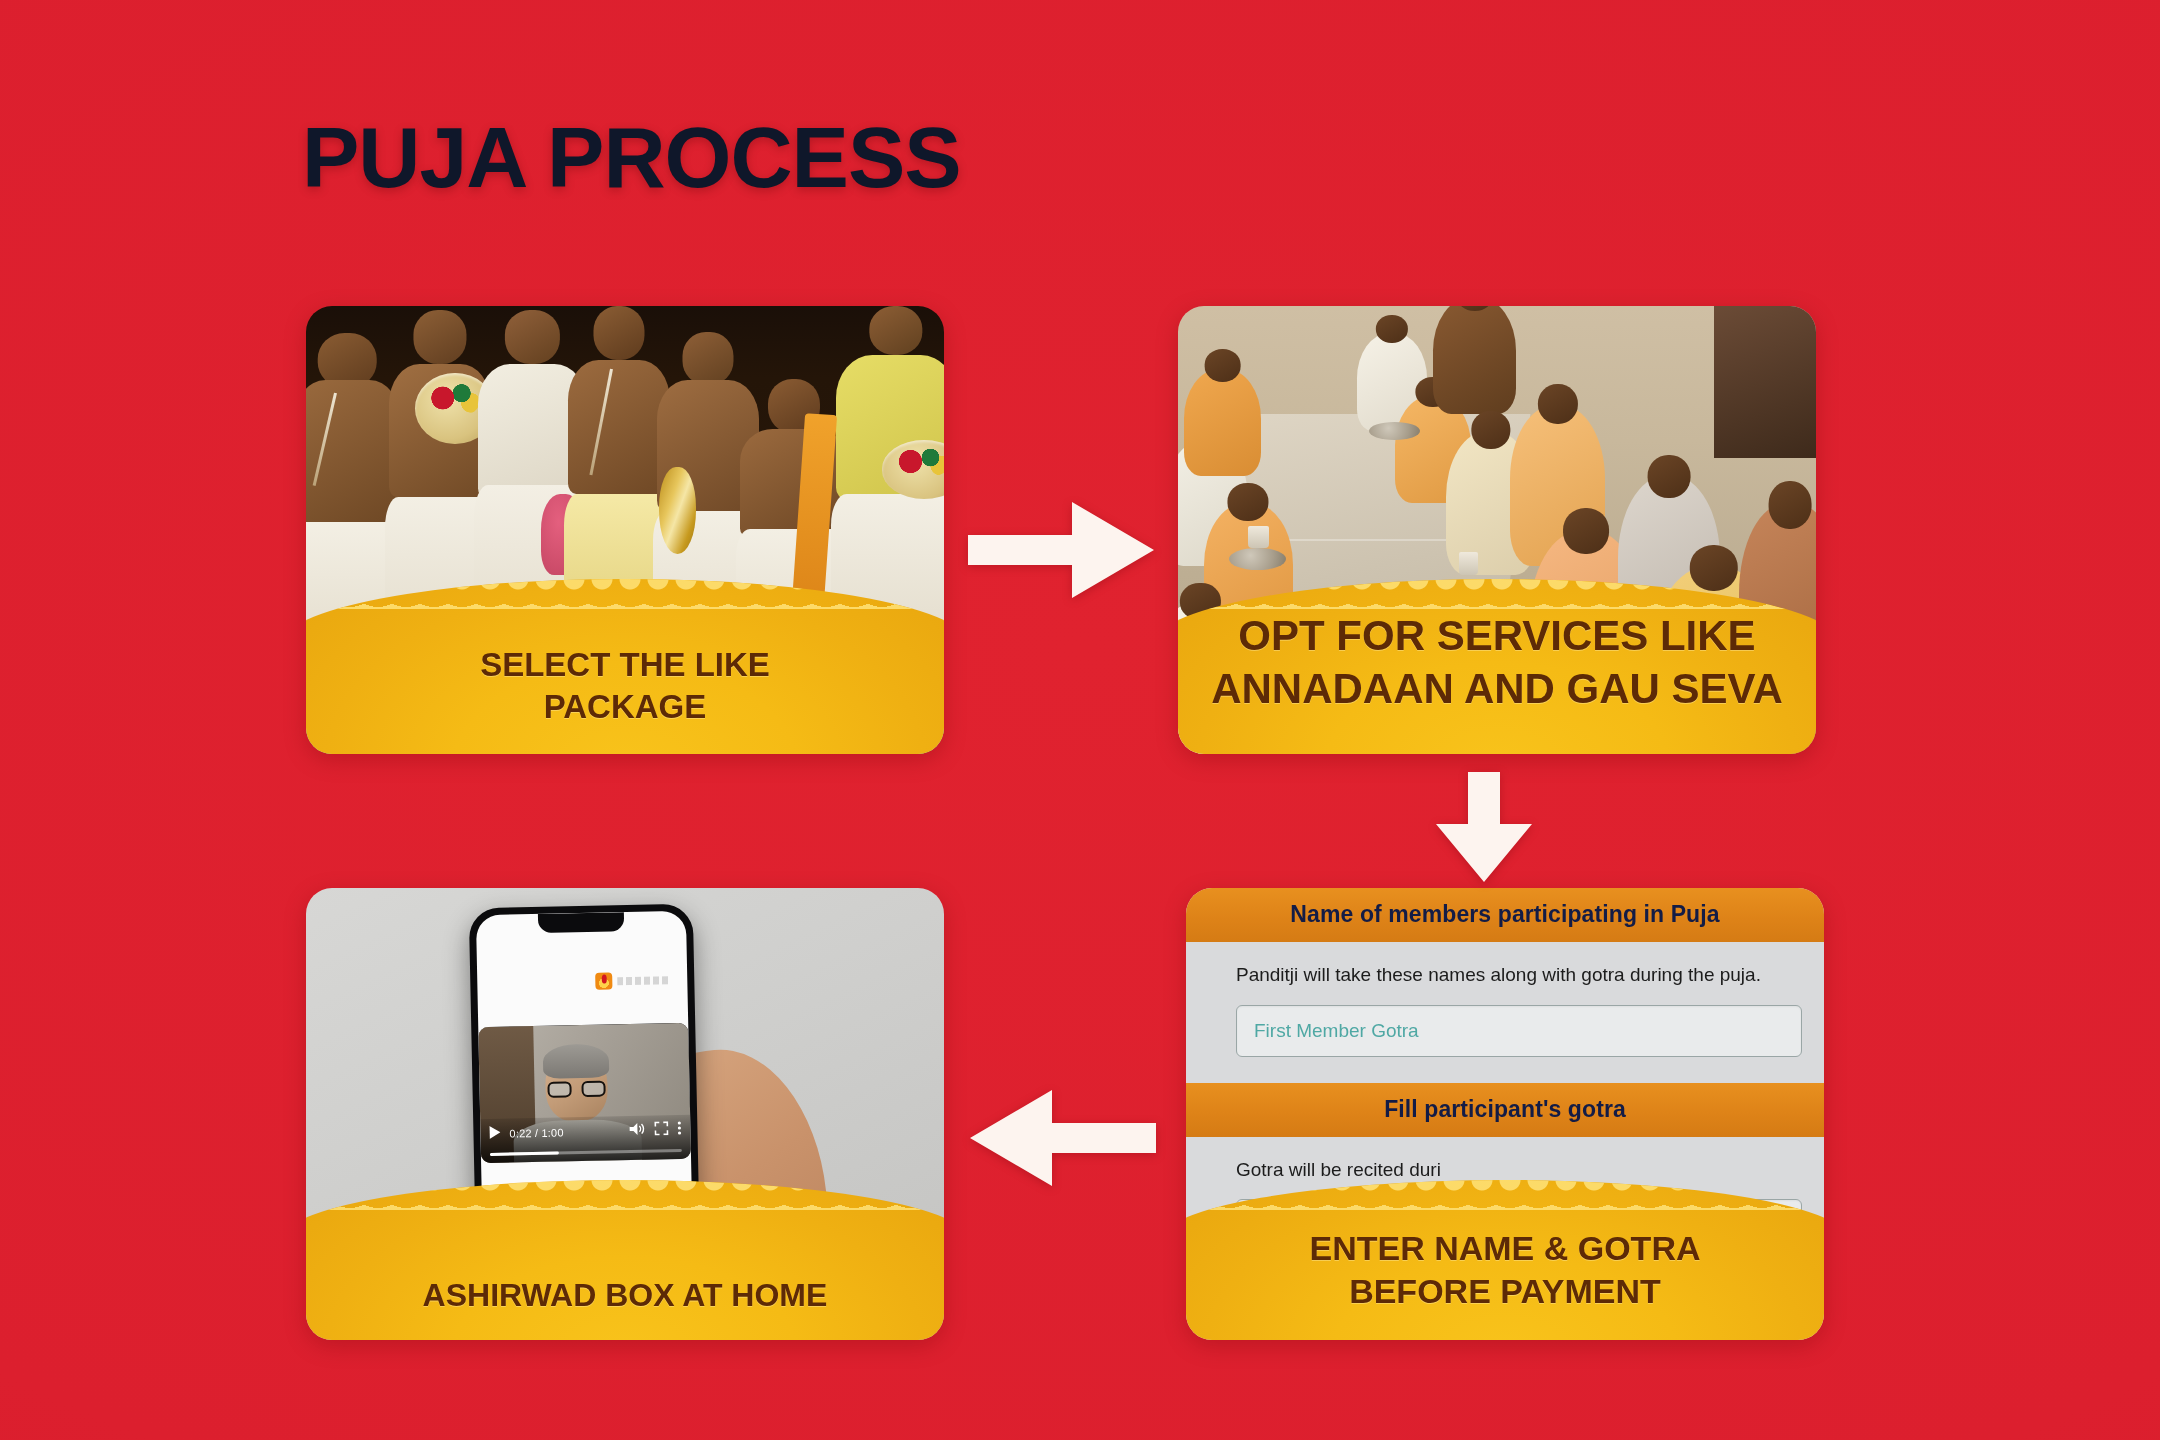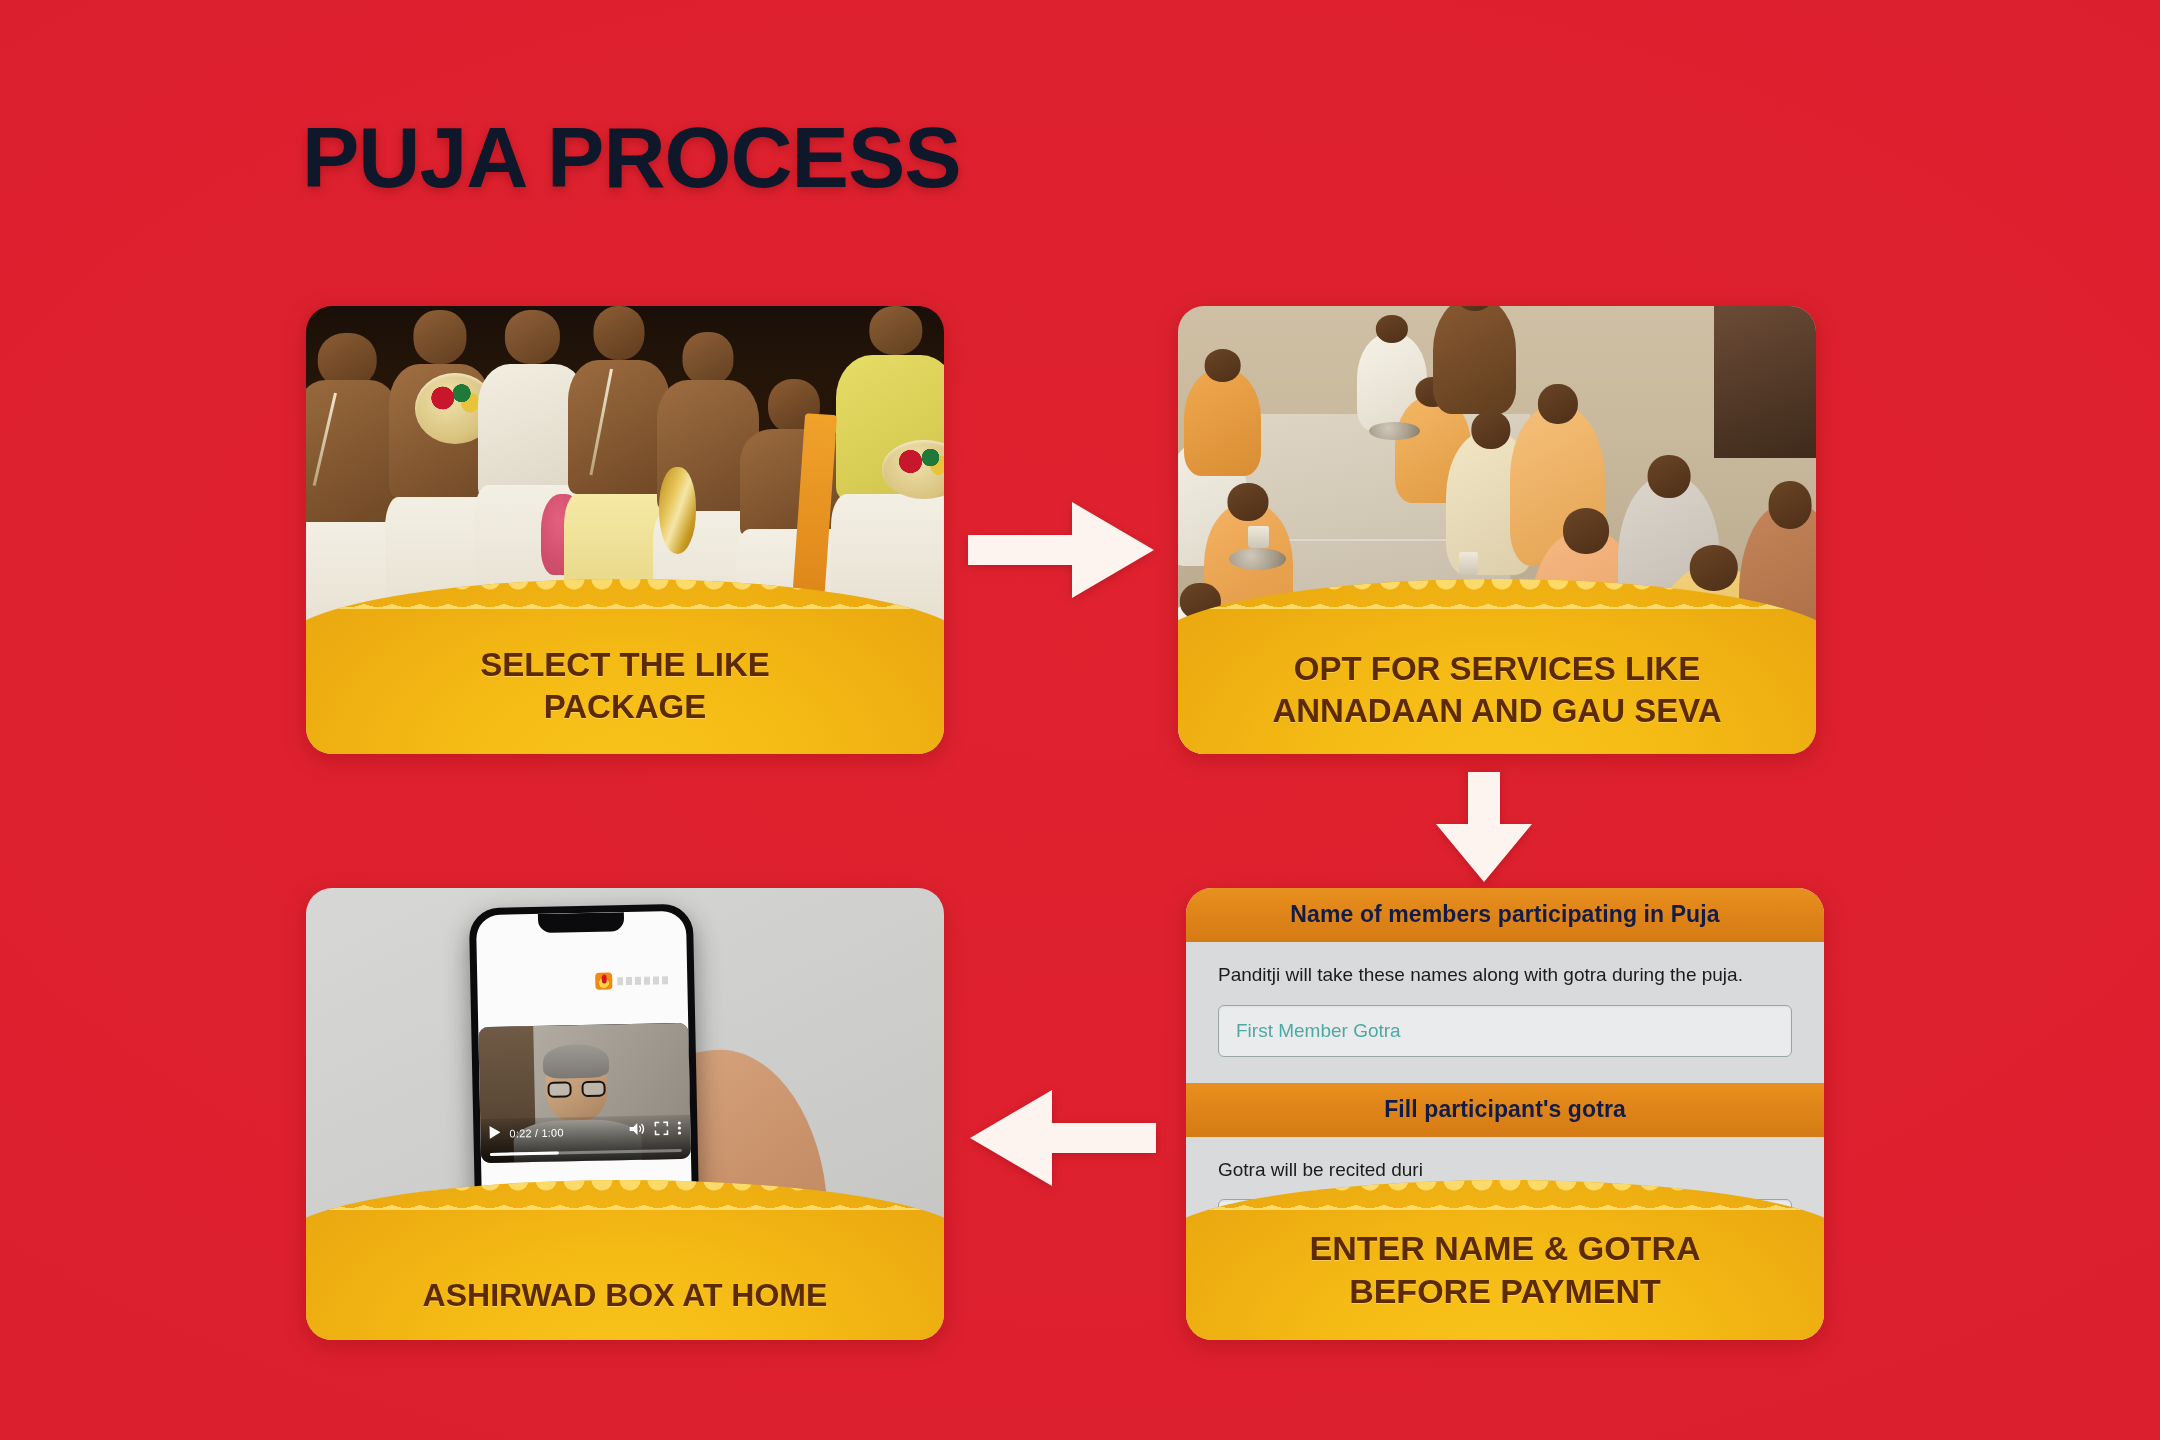--- a/index.html
+++ b/index.html
@@ -96,21 +96,21 @@
   }
 
   
   #card-select { left: 306px;  top: 306px; width: 638px; height: 448px; }
   #card-select .banner { height: 175px; }
   #card-select .banner-text { font-size: 33px; padding-bottom: 26px; }
 
   
   #card-services { left: 1178px; top: 306px; width: 638px; height: 448px; }
   #card-services .banner { height: 175px; }
-  #card-services .banner-text { font-size: 33px; padding-bottom: 22px; margin-top: 16px; }
+  #card-services .banner-text { font-size: 42px; padding-bottom: 38px; margin-top: 16px; }
 
   
   #card-form { left: 1186px; top: 888px; width: 638px; height: 452px; }
   #card-form .banner { height: 160px; }
   #card-form .banner-text { font-size: 34px; padding-bottom: 26px; }
 
   
   #card-video { left: 306px;  top: 888px; width: 638px; height: 452px; }
   #card-video .banner { height: 160px; }
   #card-video .banner-text { font-size: 32px; padding-bottom: 24px; }
@@ -341,21 +341,21 @@
   }
   .form-bar {
     background: linear-gradient(to bottom, #e8901f 0%, #de8318 55%, #d57b14 100%);
     color: #131c46;
     font-size: 23px;
     font-weight: 700;
     text-align: center;
     padding: 13px 10px 14px;
     letter-spacing: .1px;
   }
-  .form-body { padding: 20px 32px 0; }
+  .form-body { padding: 20px 22px 0; margin-left: 28px; }
   .form-note {
     font-size: 19px;
     color: #1c1c1c;
     line-height: 1.35;
   }
   .form-input {
     margin-top: 17px;
     height: 52px;
     background: #e9ebec;
     border: 1px solid #9aa6a6;

